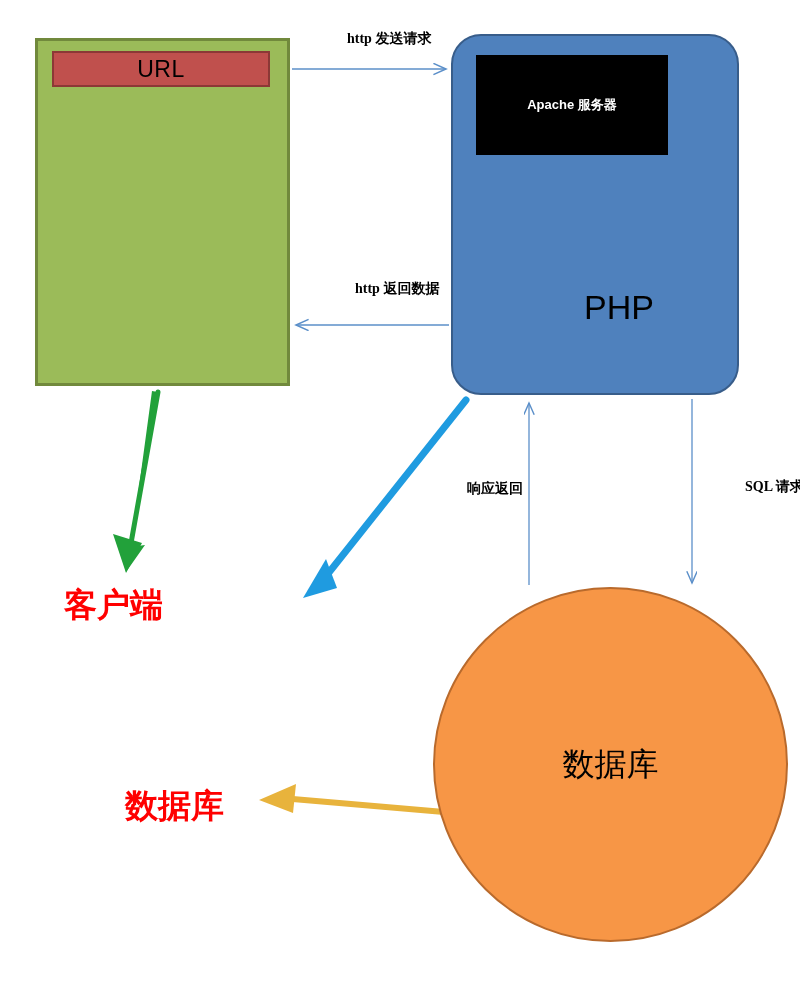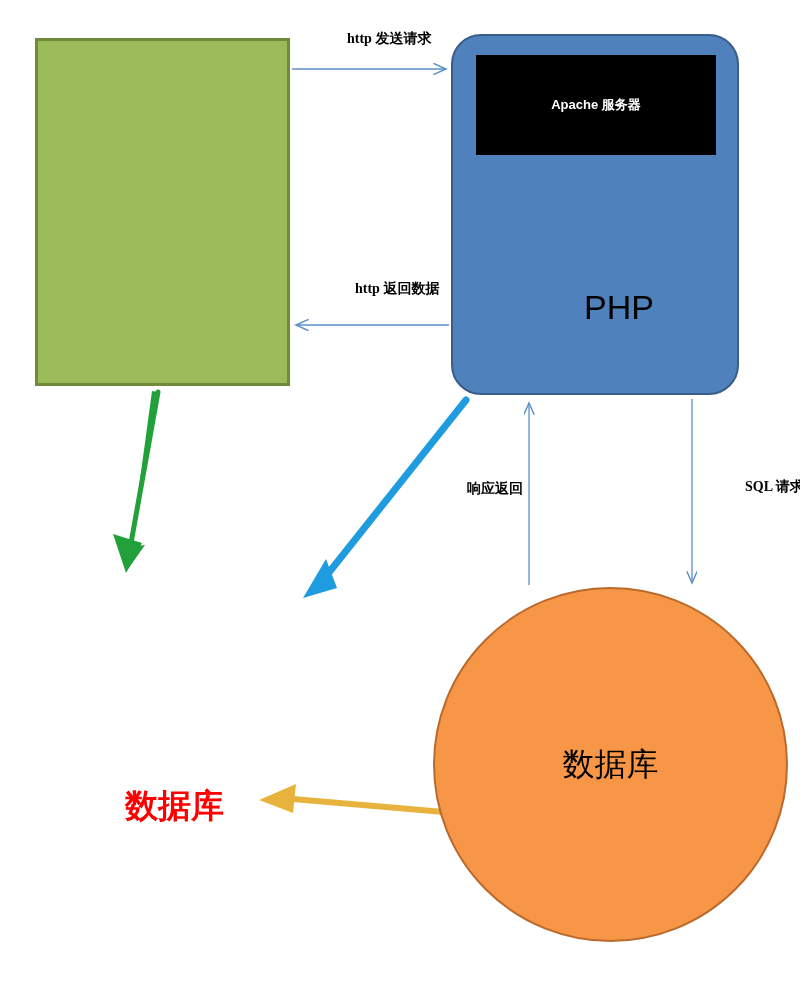--- a/index.html
+++ b/index.html
@@ -60,21 +60,21 @@
   #server-box {
     left: 451px; top: 34px;
     width: 288px; height: 361px;
     background: #4F81BD;
     border: 2px solid #385D8A;
     border-radius: 30px;
   }
   
   #apache-box {
     left: 476px; top: 55px;
-    width: 240px; height: 100px;
+    width: 192px; height: 100px;
     background: #000000;
     display: flex;
     align-items: center;
     justify-content: center;
   }
   #apache-box .label {
     font-size: 13px;
     font-weight: bold;
     color: #ffffff;
     font-family: "Liberation Sans", sans-serif;
@@ -187,20 +187,23 @@
     </g>
 
     <g>
       <path d="M444,812 L281,798" stroke="#E8B33C" stroke-width="6" stroke-linecap="round" fill="none"></path>
       <path d="M259,800 L296,784 L293,813 Z" fill="#E8B33C"></path>
     </g>
   </svg>
 
   <div class="node" id="client-box"></div>
 
+  <div class="node" id="url-box">
+    <span class="label">URL</span>
+  </div>
 
   <div class="node" id="server-box"></div>
 
   <div class="node" id="apache-box">
     <span class="label">Apache 服务器</span>
   </div>
 
   <div class="node" id="php-label">PHP</div>
 
   <div class="node" id="database-circle">
@@ -208,17 +211,18 @@
   </div>
 
   <div class="edge-label" id="label-http-request">http 发送请求</div>
 
   <div class="edge-label" id="label-http-response">http 返回数据</div>
 
   <div class="edge-label" id="label-return-data">响应返回</div>
 
   <div class="edge-label" id="label-sql-request">SQL 请求</div>
 
+  <div class="legend-label" id="legend-client">客户端</div>
 
 
   <div class="legend-label" id="legend-database">数据库</div>
 
 </div>
 
 </body></html>

